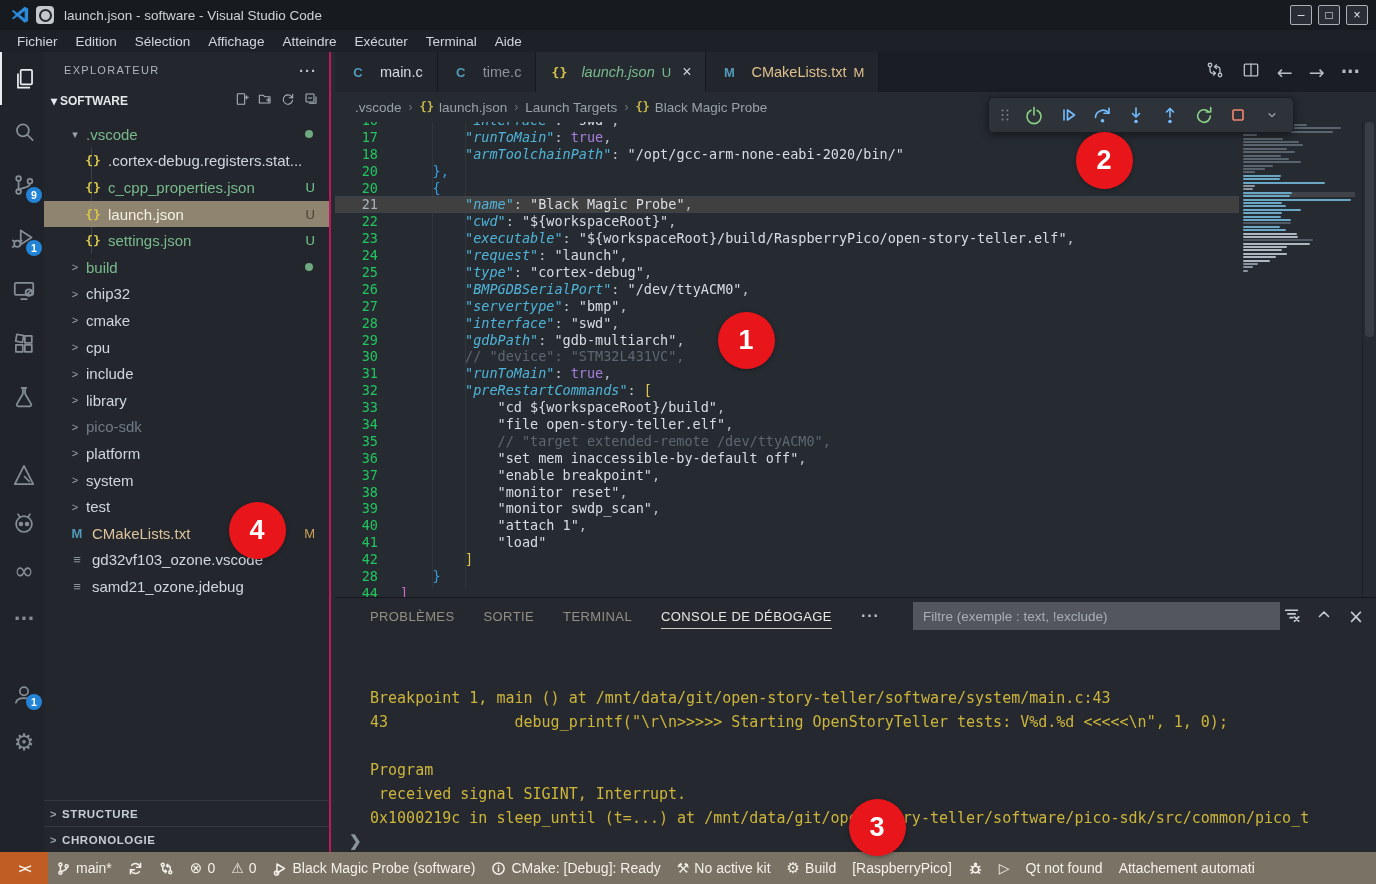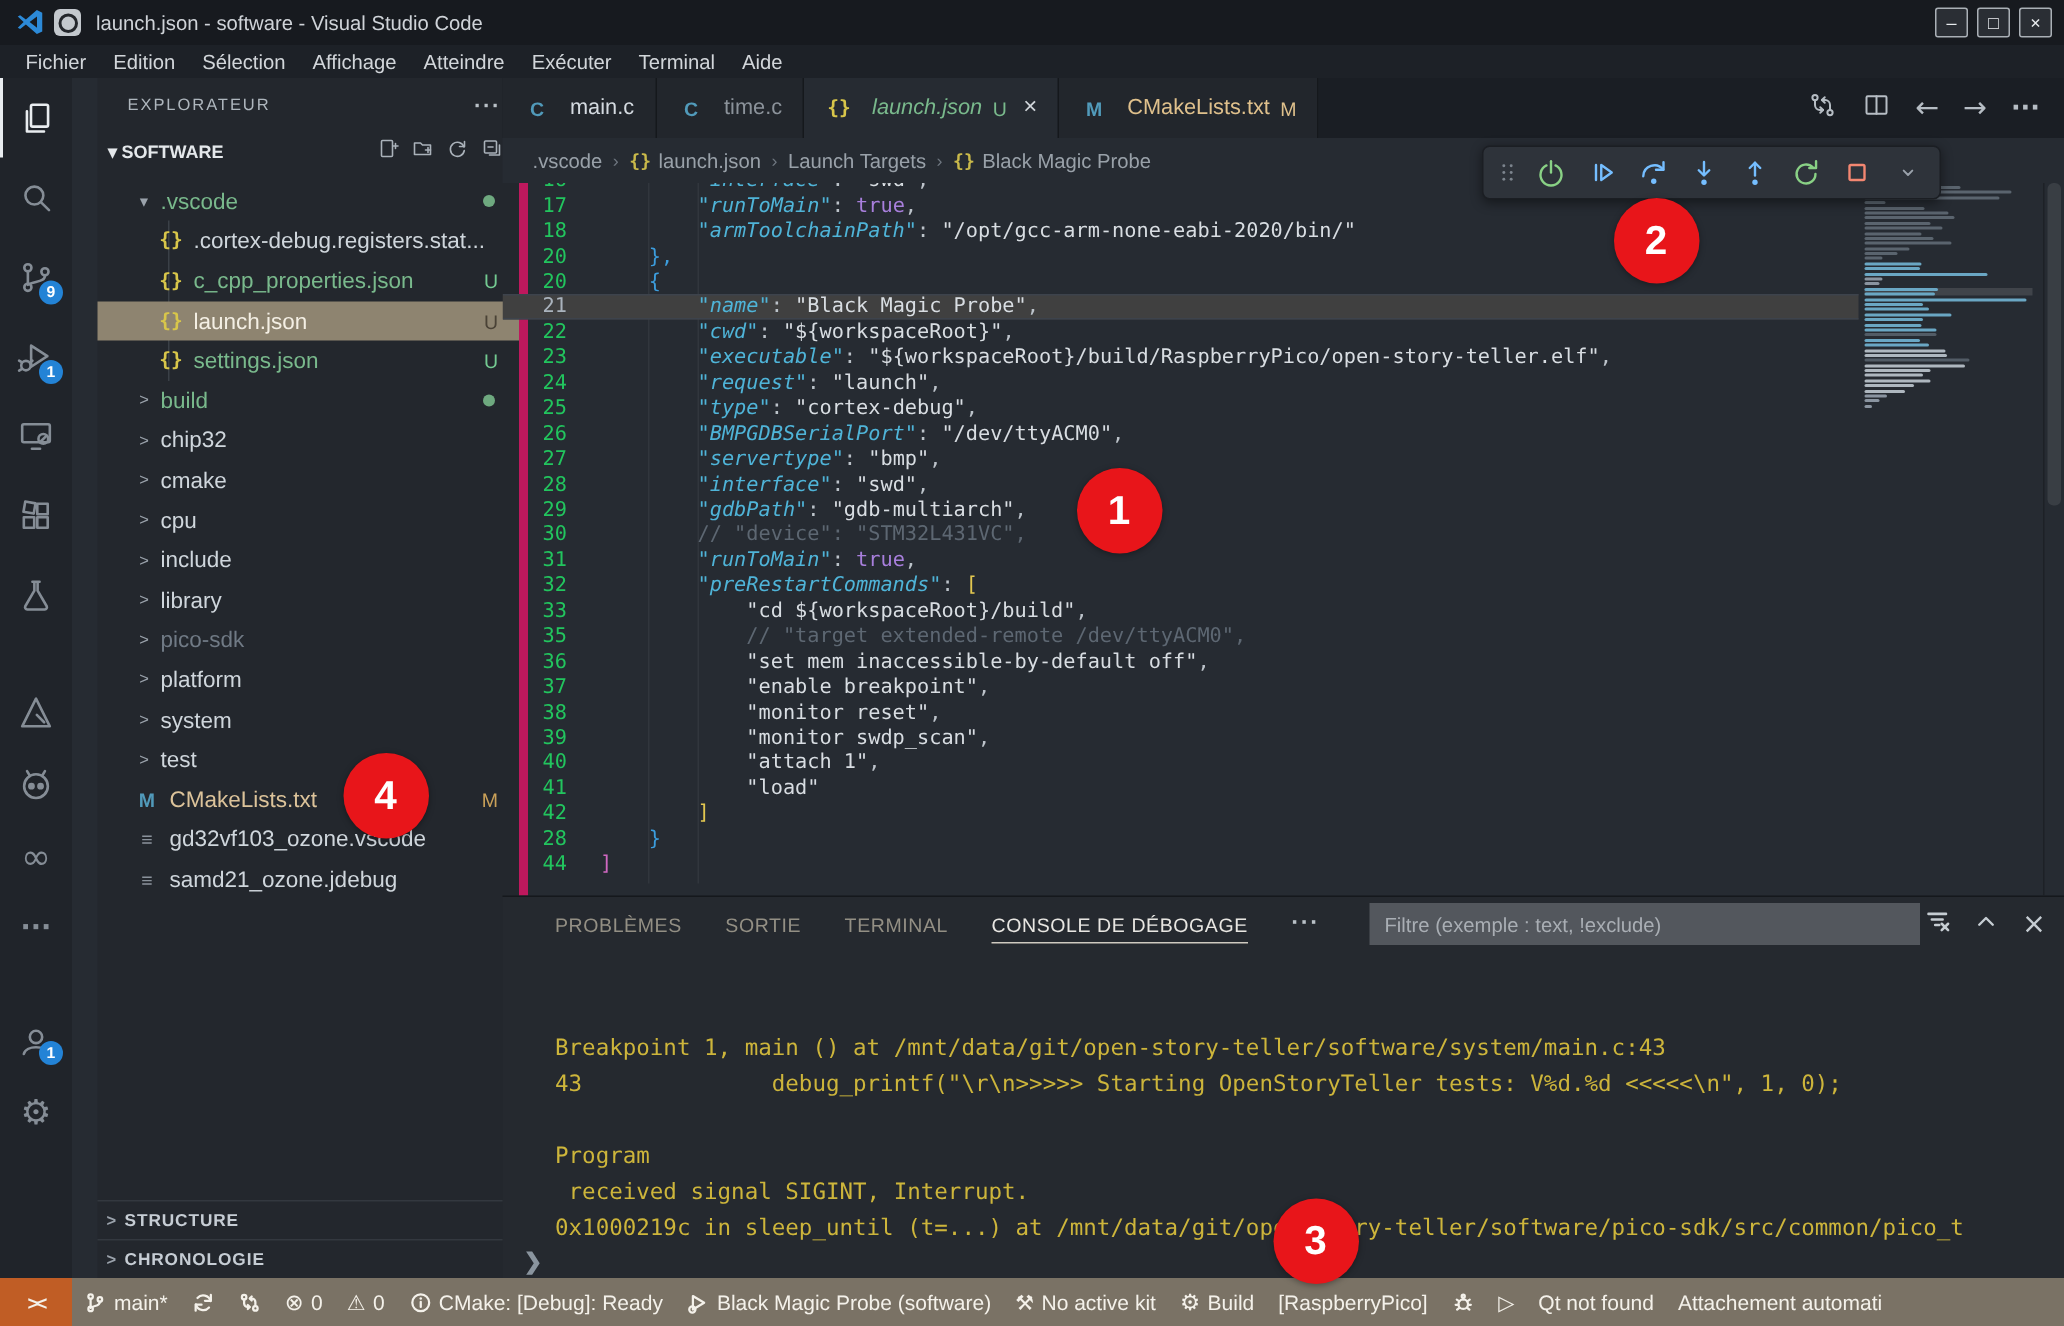--- a/index.html
+++ b/index.html
@@ -33,22 +33,22 @@
     color:#858d96; }
   .ab-group2 .ab-item { height:48px; }
   .ab-bottom { margin-top:auto; padding-bottom:86px; }
   .ab-item.active { color:#e9edf0; border-left:2px solid #e9edf0; }
   .ab-item .gi { font-size:22px; line-height:1; }
   .ab-badge { position:absolute; right:6px; bottom:8px; min-width:16px; height:16px; border-radius:9px;
     background:#2383d6; color:#fff; font-size:10.5px; font-weight:bold; display:flex; align-items:center;
     justify-content:center; padding:0 3px; }
 
   
-  #sidebar { position:absolute; top:0; left:65px; width:287px; height:100%; background:#23272d;
-    border-right:6px solid #be185d; color:#cfd6dc; }
+  #sidebar { position:absolute; top:0; left:44px; width:287px; height:100%; background:#23272d;
+    border-right:2px solid #be185d; color:#cfd6dc; }
   .sb-header { height:36px; display:flex; align-items:center; padding:0 12px 0 20px;
     font-size:11px; letter-spacing:1.3px; color:#aeb6bd; }
   .sb-header .more { margin-left:auto; font-weight:bold; font-size:15px; color:#b9c0c7; letter-spacing:1px;}
   .sb-section { height:25px; display:flex; align-items:center; padding:0 10px 0 4px; font-size:12px;
     font-weight:bold; color:#e4e8eb; }
   .sb-section .chev { margin:0 3px; }
   .sb-actions { margin-left:auto; display:flex; gap:7px; color:#aab2ba; }
   #tree { position:absolute; top:69px; left:0; right:0; }
   .tree-row { position:relative; height:26.6px; display:flex; align-items:center; font-size:15px; }
   .tree-row .chev { width:14px; margin-right:4px; color:#9aa2ab; font-size:11px; text-align:center; }
@@ -465,20 +465,21 @@
             <div class="code-row"><span class="ln">24</span><span class="code"><span class="tk-p">        </span><span class="tk-k">"request"</span><span class="tk-p">: </span><span class="tk-s">"launch"</span><span class="tk-p">,</span></span></div>
             <div class="code-row"><span class="ln">25</span><span class="code"><span class="tk-p">        </span><span class="tk-k">"type"</span><span class="tk-p">: </span><span class="tk-s">"cortex-debug"</span><span class="tk-p">,</span></span></div>
             <div class="code-row"><span class="ln">26</span><span class="code"><span class="tk-p">        </span><span class="tk-k">"BMPGDBSerialPort"</span><span class="tk-p">: </span><span class="tk-s">"/dev/ttyACM0"</span><span class="tk-p">,</span></span></div>
             <div class="code-row"><span class="ln">27</span><span class="code"><span class="tk-p">        </span><span class="tk-k">"servertype"</span><span class="tk-p">: </span><span class="tk-s">"bmp"</span><span class="tk-p">,</span></span></div>
             <div class="code-row"><span class="ln">28</span><span class="code"><span class="tk-p">        </span><span class="tk-k">"interface"</span><span class="tk-p">: </span><span class="tk-s">"swd"</span><span class="tk-p">,</span></span></div>
             <div class="code-row"><span class="ln">29</span><span class="code"><span class="tk-p">        </span><span class="tk-k">"gdbPath"</span><span class="tk-p">: </span><span class="tk-s">"gdb-multiarch"</span><span class="tk-p">,</span></span></div>
             <div class="code-row"><span class="ln">30</span><span class="code"><span class="tk-p">        </span><span class="tk-c">// "device": "STM32L431VC",</span></span></div>
             <div class="code-row"><span class="ln">31</span><span class="code"><span class="tk-p">        </span><span class="tk-k">"runToMain"</span><span class="tk-p">: </span><span class="tk-b">true</span><span class="tk-p">,</span></span></div>
             <div class="code-row"><span class="ln">32</span><span class="code"><span class="tk-p">        </span><span class="tk-k">"preRestartCommands"</span><span class="tk-p">: </span><span class="tk-by">[</span></span></div>
             <div class="code-row"><span class="ln">33</span><span class="code"><span class="tk-p">            </span><span class="tk-s">"cd ${workspaceRoot}/build"</span><span class="tk-p">,</span></span></div>
+            <div class="code-row"><span class="ln">34</span><span class="code"><span class="tk-p">            </span><span class="tk-s">"file open-story-teller.elf"</span><span class="tk-p">,</span></span></div>
             <div class="code-row"><span class="ln">35</span><span class="code"><span class="tk-p">            </span><span class="tk-c">// "target extended-remote /dev/ttyACM0",</span></span></div>
             <div class="code-row"><span class="ln">36</span><span class="code"><span class="tk-p">            </span><span class="tk-s">"set mem inaccessible-by-default off"</span><span class="tk-p">,</span></span></div>
             <div class="code-row"><span class="ln">37</span><span class="code"><span class="tk-p">            </span><span class="tk-s">"enable breakpoint"</span><span class="tk-p">,</span></span></div>
             <div class="code-row"><span class="ln">38</span><span class="code"><span class="tk-p">            </span><span class="tk-s">"monitor reset"</span><span class="tk-p">,</span></span></div>
             <div class="code-row"><span class="ln">39</span><span class="code"><span class="tk-p">            </span><span class="tk-s">"monitor swdp_scan"</span><span class="tk-p">,</span></span></div>
             <div class="code-row"><span class="ln">40</span><span class="code"><span class="tk-p">            </span><span class="tk-s">"attach 1"</span><span class="tk-p">,</span></span></div>
             <div class="code-row"><span class="ln">41</span><span class="code"><span class="tk-p">            </span><span class="tk-s">"load"</span></span></div>
             <div class="code-row"><span class="ln">42</span><span class="code"><span class="tk-p">        </span><span class="tk-by">]</span></span></div>
             <div class="code-row"><span class="ln">28</span><span class="code"><span class="tk-p">    </span><span class="tk-bb">}</span></span></div>
             <div class="code-row"><span class="ln">44</span><span class="code"><span class="tk-bp">]</span></span></div>
@@ -671,35 +672,35 @@
         <span><span class="gi" style="font-size:15px">⊗</span></span>
         <span>0</span>
       </div>
       <div class="status-item">
         <span><span class="gi" style="font-size:14px">⚠</span></span>
         <span>0</span>
       </div>
       <div class="status-item">
         <span>
           <svg width="15" height="15" viewBox="0 0 16 16" fill="none" stroke="currentColor" stroke-width="1.6" stroke-linecap="round" stroke-linejoin="round">
+            <path d="M4.2 3.2 L12.2 8 L4.2 12.8 Z"></path>
+            <circle cx="3.8" cy="12.8" r="2.2"></circle>
+          </svg>
+        </span>
+        <span>Black Magic Probe (software)</span>
+      </div>
+      <div class="status-item">
+        <span>
+          <svg width="15" height="15" viewBox="0 0 16 16" fill="none" stroke="currentColor" stroke-width="1.6" stroke-linecap="round" stroke-linejoin="round">
             <circle cx="8" cy="8" r="6"></circle>
             <path d="M8 7.3 V11"></path>
             <circle cx="8" cy="4.9" r=".9" fill="currentColor" stroke="none"></circle>
           </svg>
         </span>
         <span>CMake: [Debug]: Ready</span>
-      </div>
-      <div class="status-item">
-        <span>
-          <svg width="15" height="15" viewBox="0 0 16 16" fill="none" stroke="currentColor" stroke-width="1.6" stroke-linecap="round" stroke-linejoin="round">
-            <path d="M4.2 3.2 L12.2 8 L4.2 12.8 Z"></path>
-            <circle cx="3.8" cy="12.8" r="2.2"></circle>
-          </svg>
-        </span>
-        <span>Black Magic Probe (software)</span>
       </div>
       <div class="status-item">
         <span><span class="gi" style="font-size:14px">⚒</span></span>
         <span>No active kit</span>
       </div>
       <div class="status-item">
         <span><span class="gi" style="font-size:15px">⚙</span></span>
         <span>Build</span>
       </div>
       <div class="status-item">

